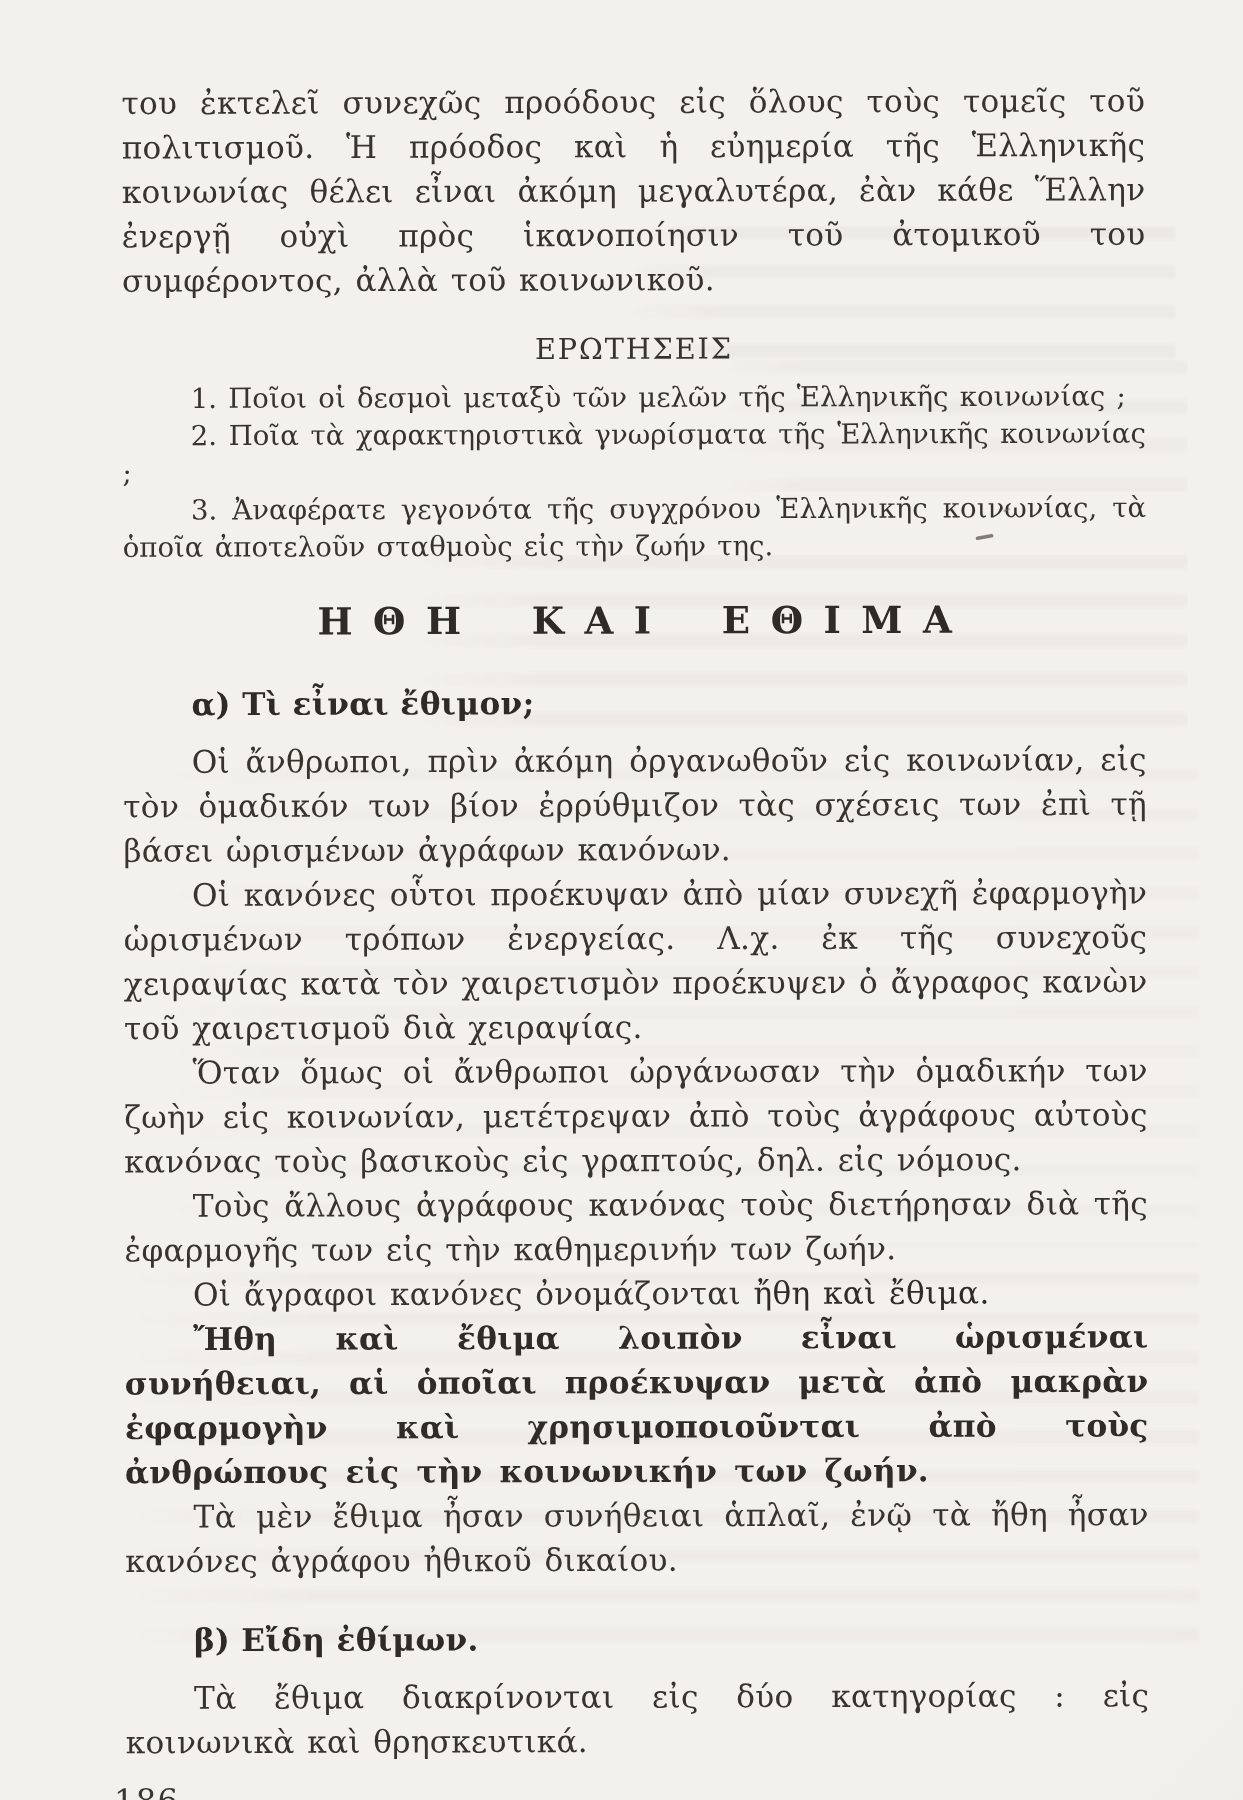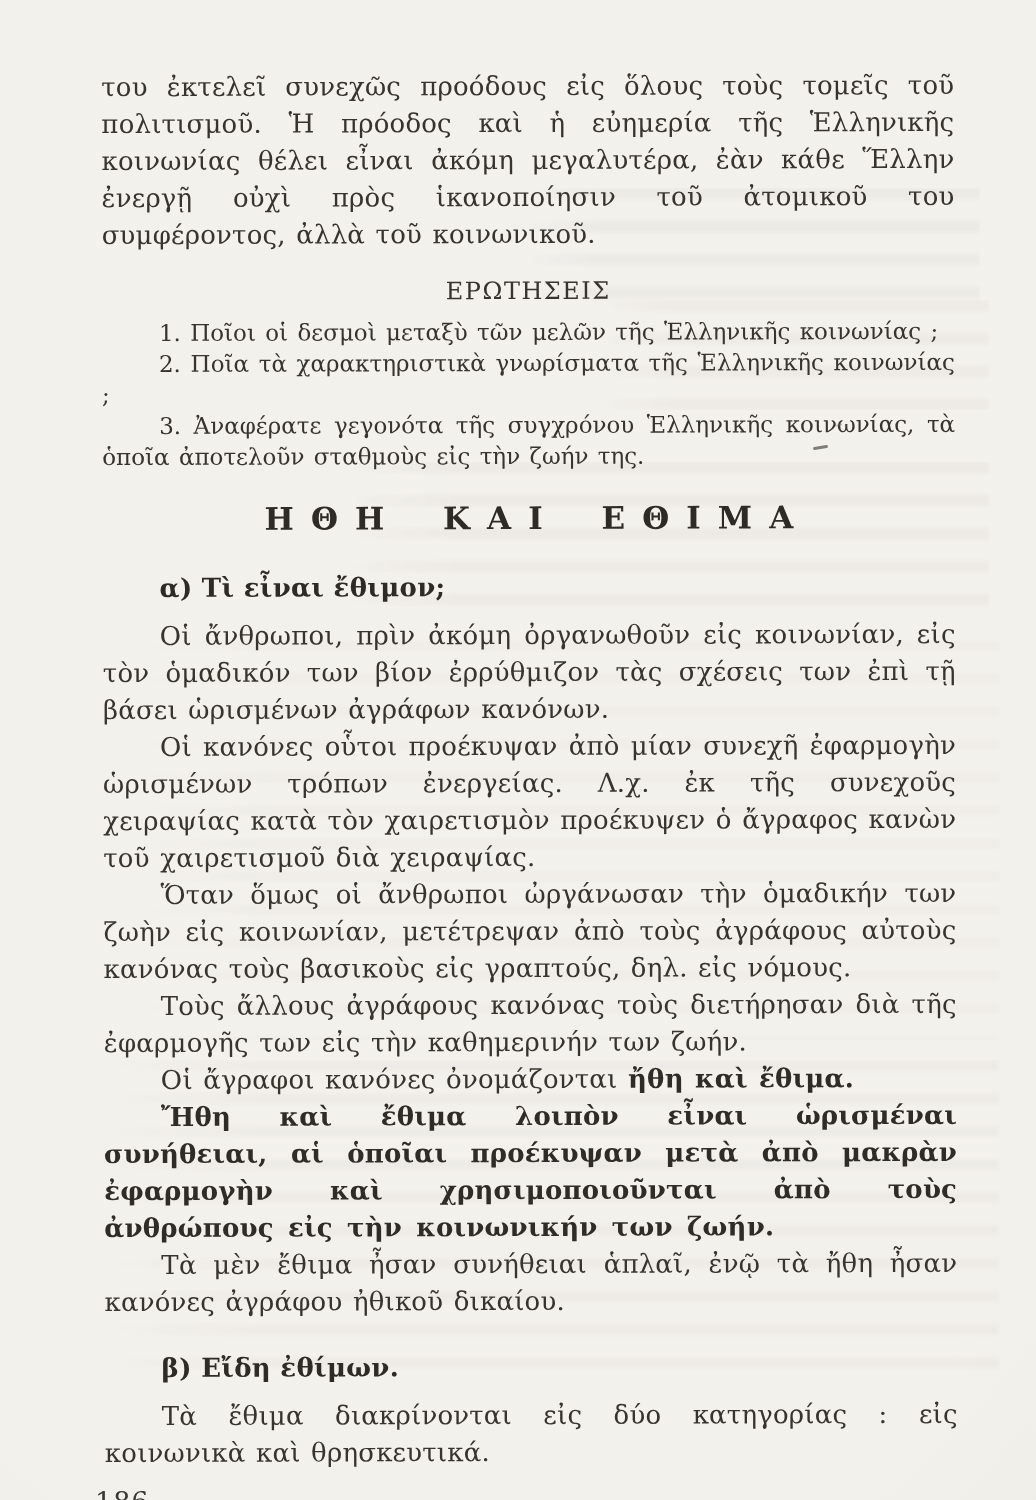--- a/index.html
+++ b/index.html
@@ -62,21 +62,21 @@
     margin:36px 0 0 0;
     font-size:26px;
     font-weight:700;
     text-indent:57px;
     letter-spacing:0.3px;
     color:#2e2b26;
   }
   .sec-b{margin-top:32px;}
   .after-sec{margin-top:15px;}
   .bold{font-weight:700;color:#2f2c27;word-spacing:5px;}
-  strong{font-weight:700;color:#2f2c27;}
+  strong{font-weight:400;color:#2f2c27;}
   .pagenum{
     margin:14px 0 0 -10px;
     font-size:27px;
     letter-spacing:1px;
     color:#3a3833;
   }
   
   .ghost{
     position:absolute;
     z-index:1;

